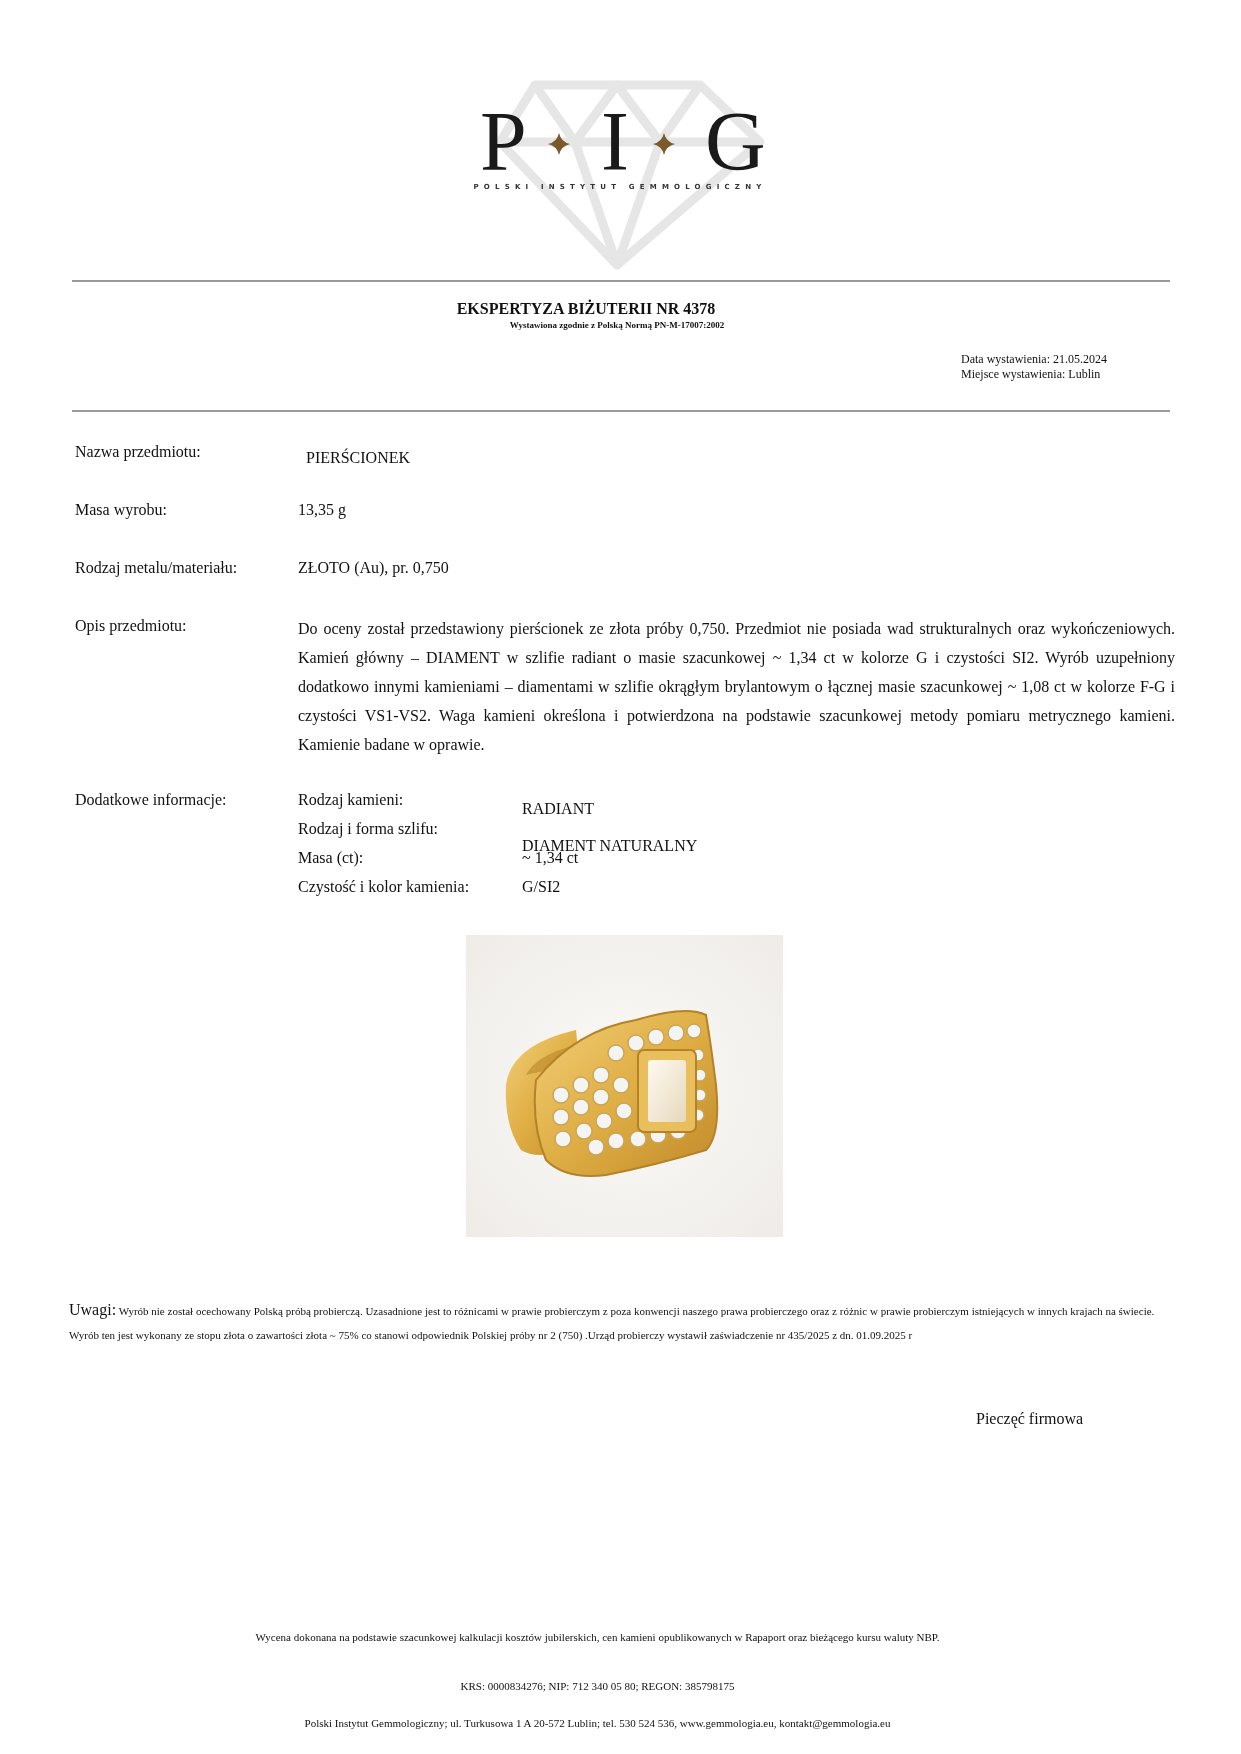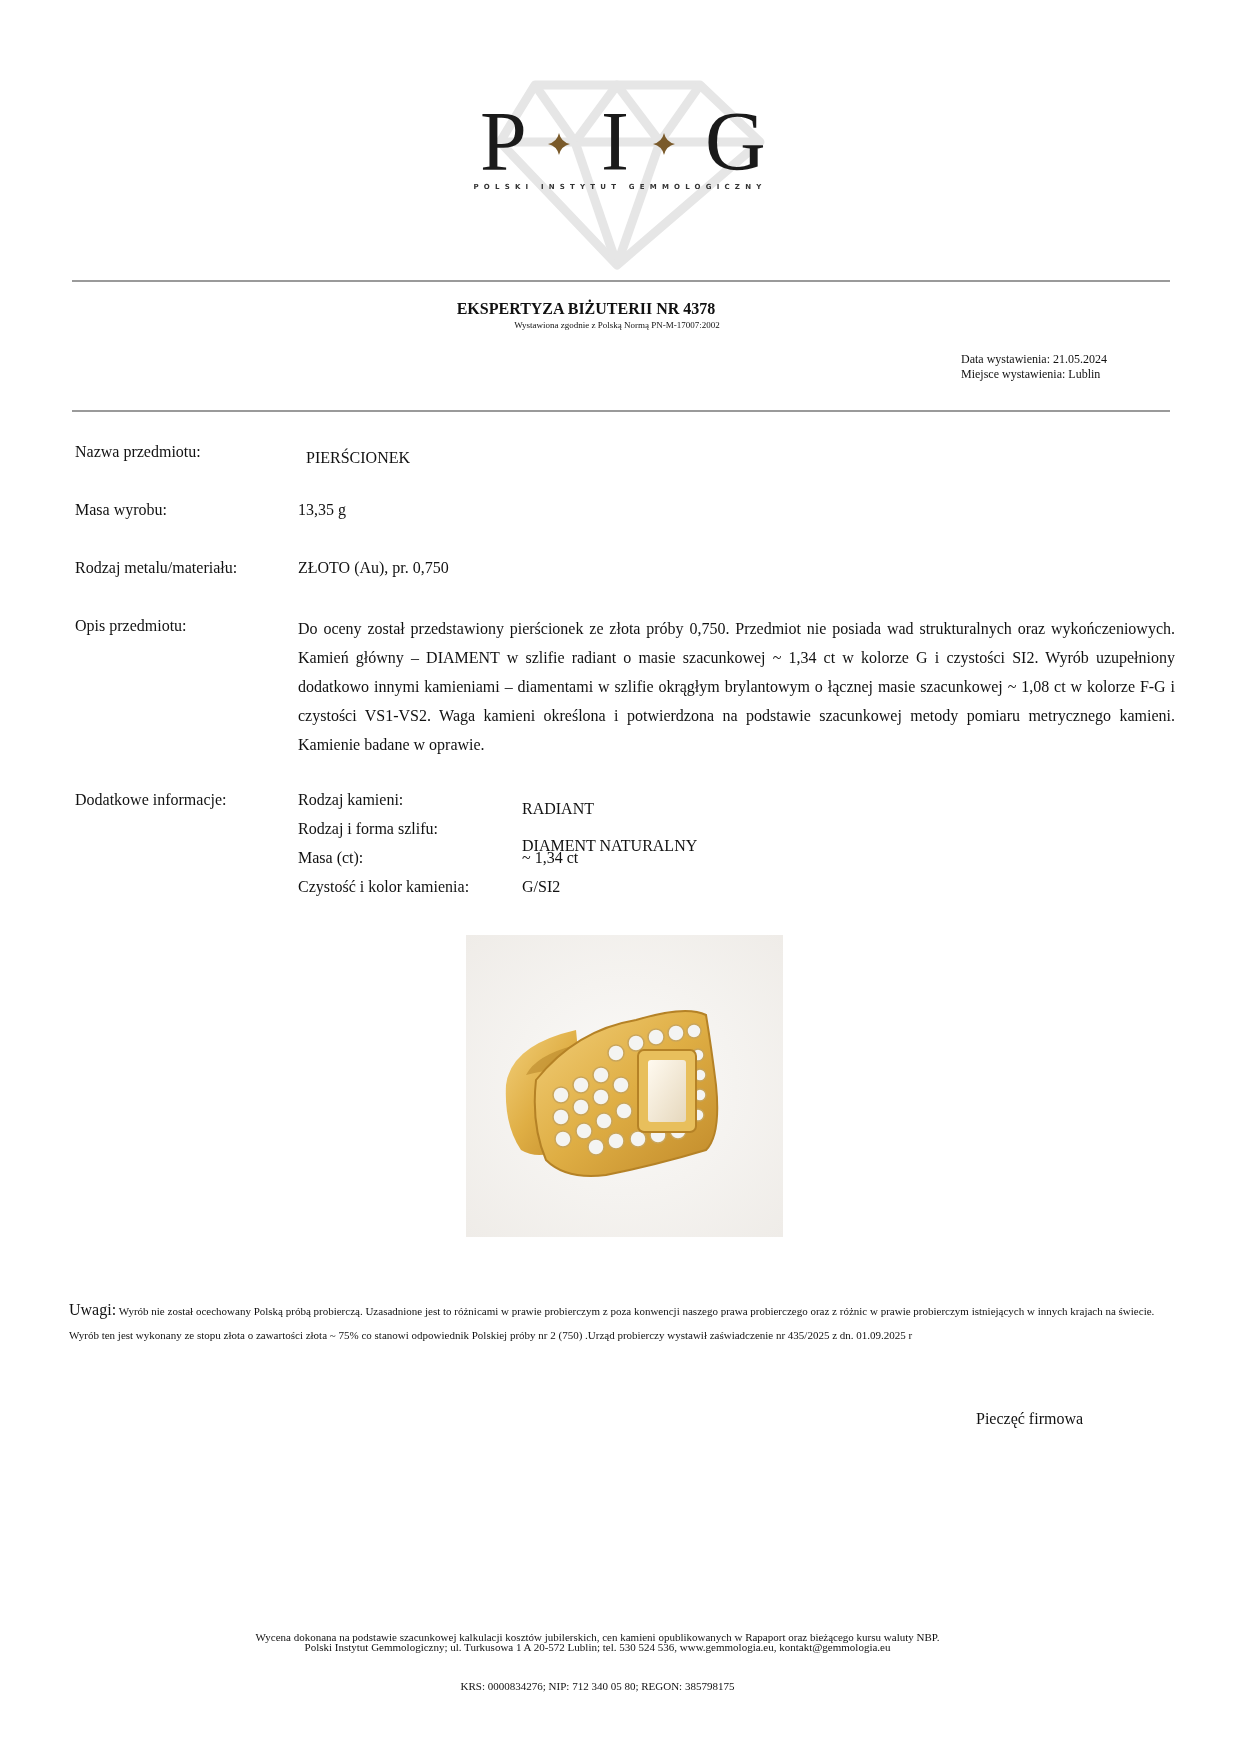--- a/index.html
+++ b/index.html
@@ -4,21 +4,21 @@
 <style>
   html, body { margin:0; padding:0; background:#ffffff; }
   body { width:1241px; height:1754px; position:relative; overflow:hidden;
          font-family:"Liberation Serif", "DejaVu Serif", serif; color:#111; }
   .abs { position:absolute; }
   .logo-svg { position:absolute; left:470px; top:70px; }
   .logo-letter { position:absolute; top:100px; font-family:"Liberation Serif", serif; font-size:84px; line-height:84px; color:#1a1a1a; font-weight:normal; }
   .logo-sub { position:absolute; left:470px; top:183px; width:300px; text-align:center; font-family:"DejaVu Sans", sans-serif; font-weight:bold; font-size:7px; letter-spacing:5.2px; color:#333; white-space:nowrap; }
   .hr { position:absolute; left:72px; width:1098px; height:2px; background:#9a9a9a; }
   .title { position:absolute; left:0; width:1172px; top:300px; text-align:center; font-weight:bold; font-size:16px; }
-  .subtitle { position:absolute; left:0; width:1234px; top:320px; text-align:center; font-weight:normal; font-size:9px; }
+  .subtitle { position:absolute; left:0; width:1234px; top:320px; text-align:center; font-weight:bold; font-size:9px; }
   .meta { position:absolute; left:961px; font-size:12px; line-height:15px; }
   .lbl { position:absolute; left:75px; font-size:16px; }
   .val { position:absolute; left:298px; font-size:16px; }
   .desc { position:absolute; left:298px; top:614px; width:877px; font-size:16px; line-height:29px; text-align:justify; }
   .add-lbl { position:absolute; left:298px; font-size:16px; }
   .add-val { position:absolute; left:522px; font-size:16px; }
   .photo { position:absolute; left:466px; top:935px; width:317px; height:302px; background:#f7f5f3; overflow:hidden; }
   .notes { position:absolute; left:69px; top:1277px; width:1090px; font-size:11px; line-height:24px;margin-top:21px; }
   .notes .nh { font-size:16px; }
   .stamp { position:absolute; left:976px; top:1410px; font-size:16px; }
@@ -141,14 +141,14 @@
 </div>
 
 <div class="notes">
   <span class="nh">Uwagi:</span>
   <span>Wyrób nie został ocechowany Polską próbą probierczą. Uzasadnione jest to różnicami w prawie probierczym z poza konwencji naszego prawa probierczego oraz z różnic w prawie probierczym istniejących w innych  krajach na świecie. Wyrób ten jest wykonany ze stopu złota o zawartości złota ~ 75% co stanowi odpowiednik Polskiej próby nr 2 (750) .Urząd probierczy wystawił zaświadczenie nr 435/2025 z dn. 01.09.2025 r</span>
 </div>
 
 <div class="stamp">Pieczęć firmowa</div>
 
 <div class="foot" style="top:1630px;">Wycena dokonana na podstawie szacunkowej kalkulacji kosztów jubilerskich, cen kamieni opublikowanych w Rapaport oraz bieżącego kursu waluty NBP.</div>
-<div class="foot" style="top:1640px;">Polski Instytut Gemmologiczny; ul. Turkusowa 1 A 20-572 Lublin; tel. 530 524 536, www.gemmologia.eu, kontakt@gemmologia.eu</div>
+<div class="foot" style="top:1716px;">Polski Instytut Gemmologiczny; ul. Turkusowa 1 A 20-572 Lublin; tel. 530 524 536, www.gemmologia.eu, kontakt@gemmologia.eu</div>
 <div class="foot" style="top:1679px;">KRS: 0000834276; NIP: 712 340 05 80; REGON: 385798175</div>
 
 </body></html>

